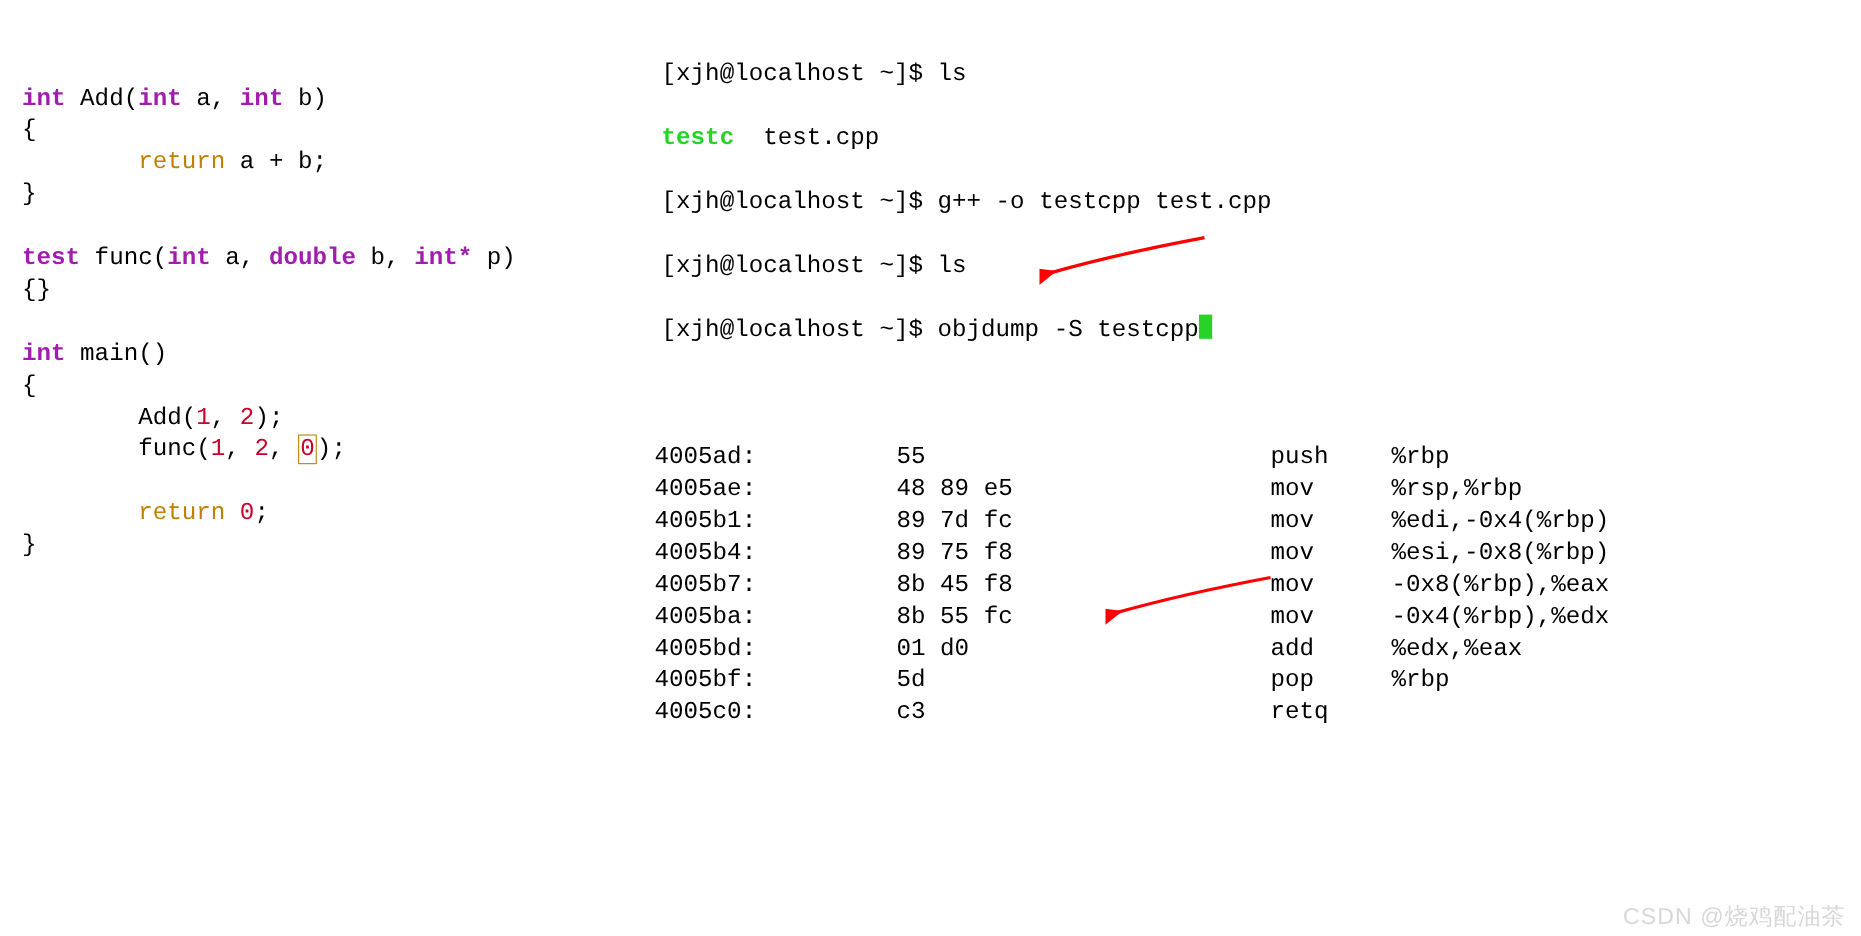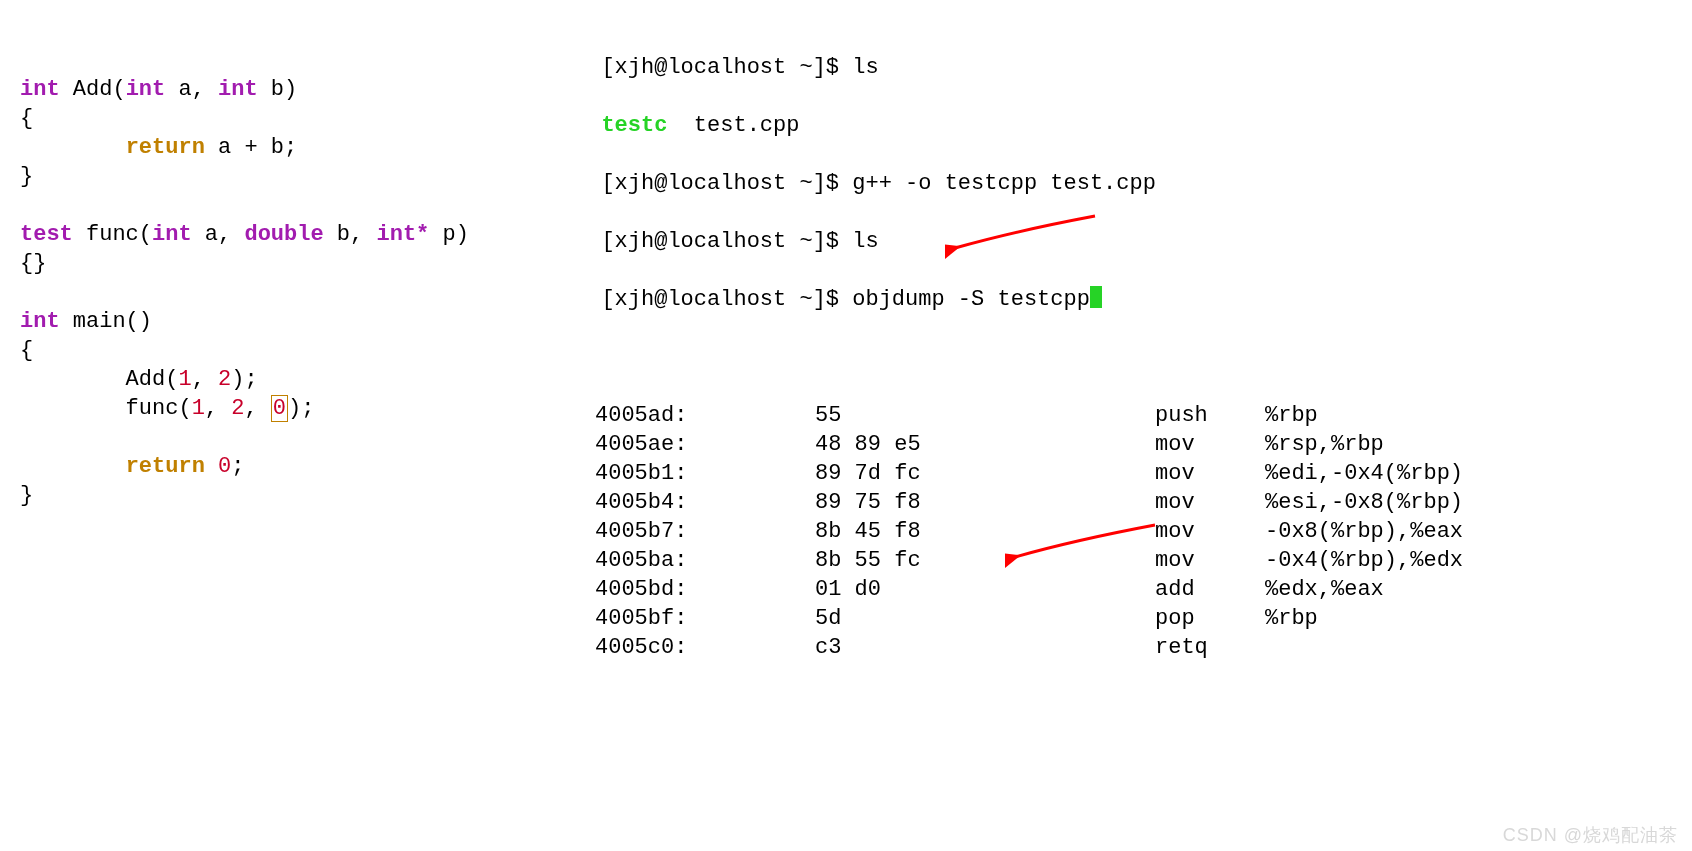--- a/index.html
+++ b/index.html
@@ -23,34 +23,34 @@
     white-space: pre;
   }
   .right-pane {
     position: absolute;
     left: 575px;
     top: 24px;
     line-height: 29px;
     white-space: pre;
   }
   .kw-type   { color: #a21caf; font-weight: bold; }   
-  .kw-return { color: #c08000; font-weight: bold; margin-top: 44px; }   
+  .kw-return { color: #c08000; font-weight: normal; margin-top: 44px; }   
   .num       { color: #c8002a; }
   .box0      { border: 1px solid #c08000; padding: 0 1px; color:#c8002a;}
   .term-green{ color: #26d326; font-weight: bold; }
   .cursor    { display:inline-block; background:#26d326; width:12px; height:22px; vertical-align:-3px;}
   .asm-row   { display:flex; }
   .asm-addr  { display:inline-block; width:220px; padding-left:20px;}
   .asm-hex   { display:inline-block; width:340px; }
   .asm-mn    { display:inline-block; width:110px; }
   .asm-arg   { display:inline-block; }
   svg.arrow  { position:absolute; pointer-events:none; }
   .watermark {
     position:absolute; right:14px; bottom:4px;
-    font-family: sans-serif; font-size:18px; color:#d8d8d8;
+    font-family: sans-serif; font-size:21px; color:#d8d8d8;
     letter-spacing:1px;
   }
 </style>
 </head>
 <body>
 
 <div class="left-pane">
 <span><span class="kw-type">int</span><span> Add(</span><span class="kw-type">int</span><span> a, </span><span class="kw-type">int</span><span> b)</span></span>
 <span>{</span>
 <span><span>        </span><span class="kw-return">return</span><span> a + b;</span></span>

